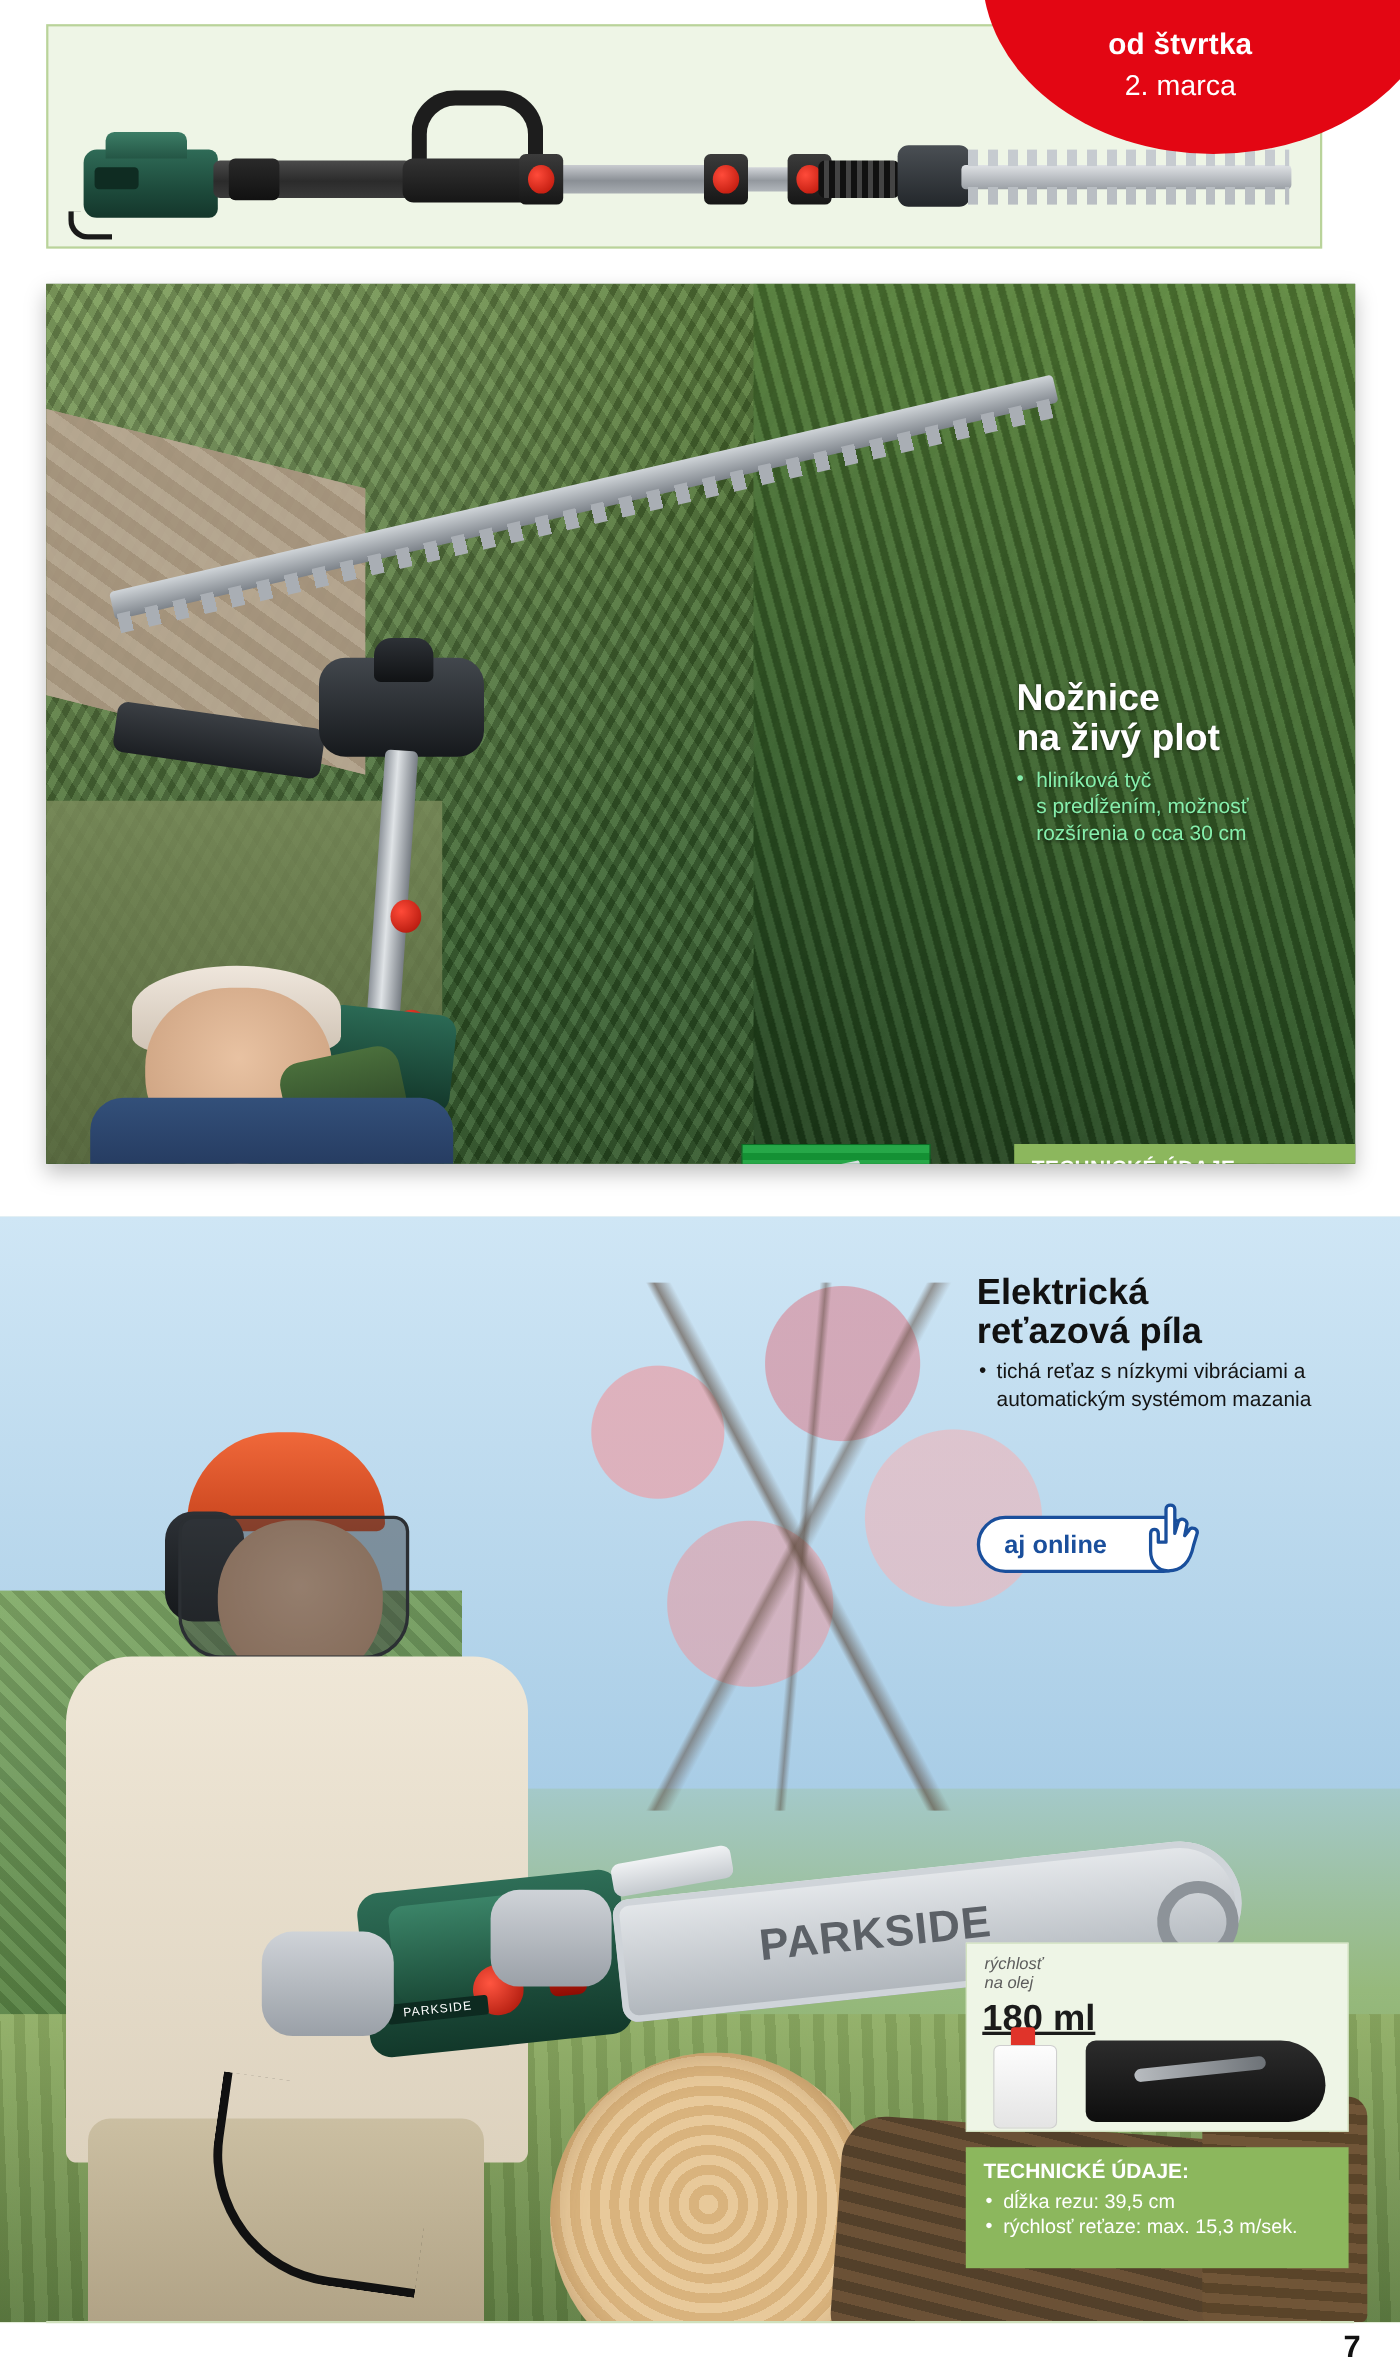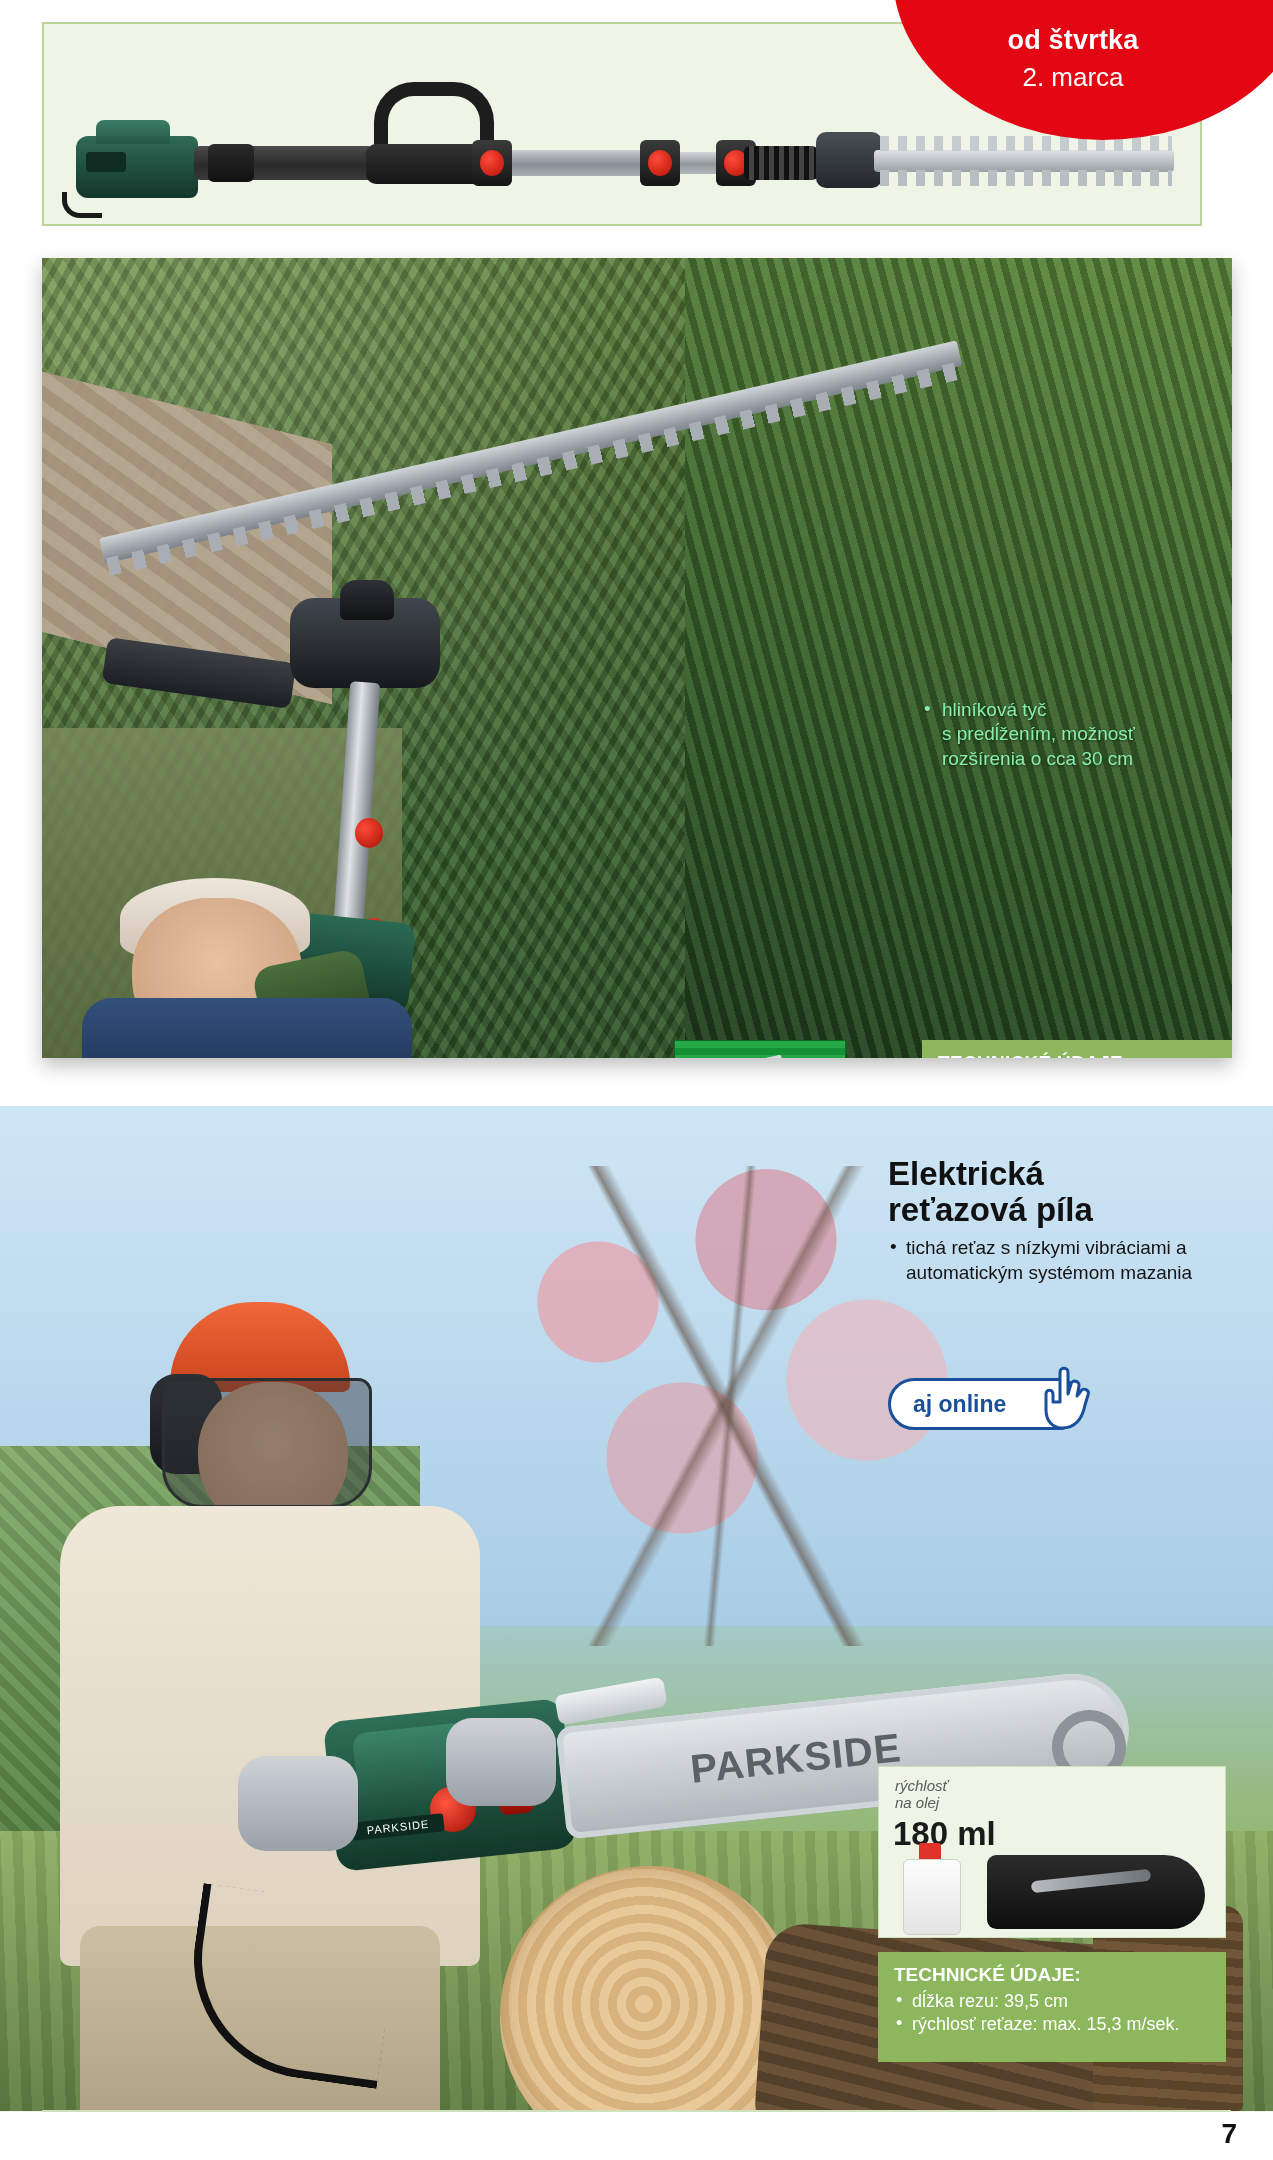--- a/index.html
+++ b/index.html
@@ -499,21 +499,21 @@
     width: 348px; height: 172px;
     background: #eef5e6;
     border: 1px solid #cfe0bc;
   }
   .oil-label {
     position: absolute; left: 16px; top: 10px;
     font-size: 15px; font-style: italic; color: #5c5c5c; line-height: 1.15;
   }
   .oil-ml {
     position: absolute; left: 14px; top: 48px;
-    font-size: 33px; font-weight: bold; color: #1b1b1b;
+    font-size: 33px; font-weight: bold; color: #1b1b1b; text-decoration: underline;
   }
   .oil-bottle {
     position: absolute; left: 24px; top: 92px; width: 58px; height: 76px;
     background: linear-gradient(180deg,#fdfdfd,#e4e4e4);
     border: 1px solid #cfcfcf; border-radius: 6px;
   }
   .oil-cap {
     position: absolute; left: 40px; top: 76px; width: 22px; height: 20px;
     background: #e0342a; border-radius: 3px;
   }
@@ -606,20 +606,26 @@
       <div class="ph-knob"></div>
       <div class="ph-pole"></div>
       <div class="ph-red1"></div>
       <div class="ph-red2"></div>
       <div class="ph-motor"></div>
       <div class="ph-person-hair"></div>
       <div class="ph-person-head"></div>
       <div class="ph-glove"></div>
       <div class="ph-person-body"></div>
 
+      <div class="hero-title">
+        <h2>
+          <span>Nožnice</span><br>
+          <span>na živý plot</span>
+        </h2>
+      </div>
 
       <div class="hero-bullets">
         <ul>
           <li>
             <span>hliníková tyč</span><br>
             <span style="display:inline-block">s predĺžením, možnosť</span><br>
             <span style="display:inline-block">rozšírenia o cca 30 cm</span>
           </li>
         </ul>
       </div>

